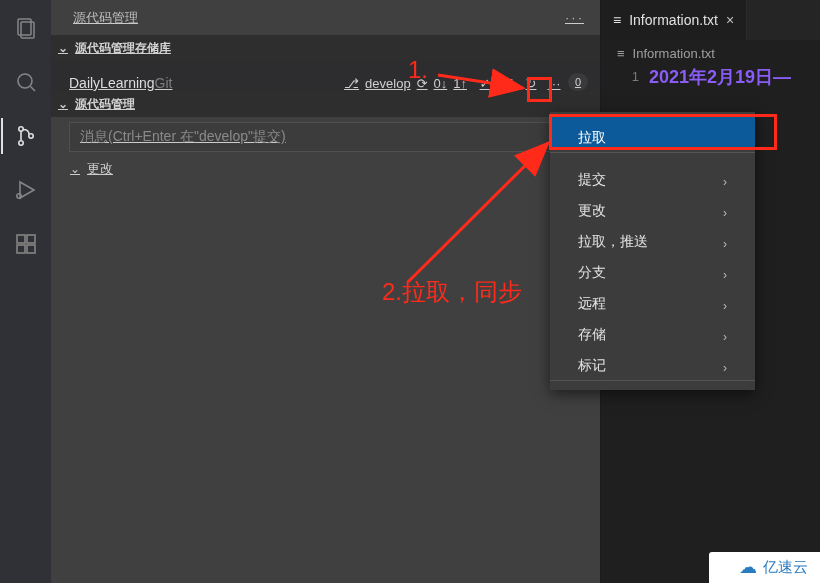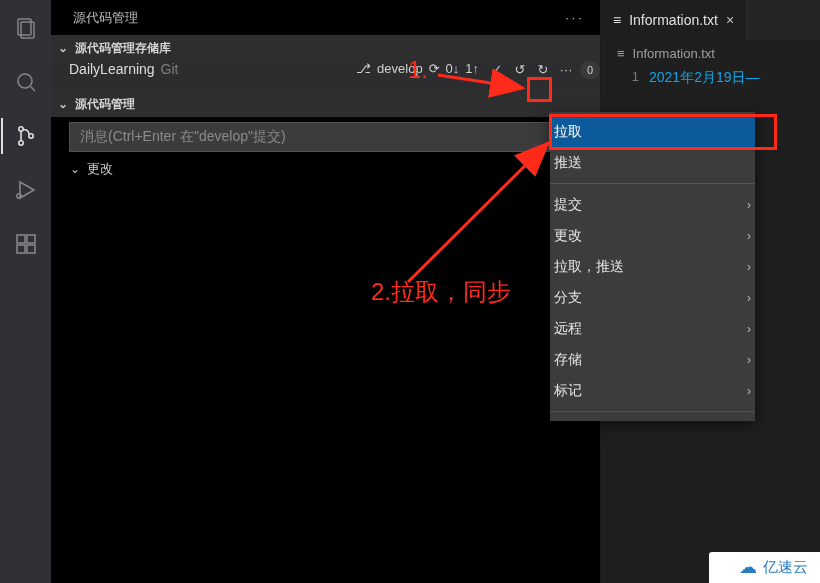--- a/index.html
+++ b/index.html
@@ -23,46 +23,47 @@
   }
   .activity-item { width: 28px; height: 28px; display:flex; align-items:center; justify-content:center; color:#858585; position: relative; }
   .activity-item.active { color:#e0e0e0; }
   .activity-item.active::before {
     content:""; position:absolute; left:-11px; top:-4px; width:2px; height:36px; background:#e0e0e0;
   }
 
   
   .scm-panel {
     width: 550px;
-    background: #000000;
+    background: #404040;
     display: flex; flex-direction: column;
     border-right: 1px solid #1b1b1b;
+    text-decoration: underline;
   }
   .scm-header {
     height: 35px; display:flex; align-items:center; justify-content:space-between;
     padding: 0 16px 0 22px;
     color: #bfbfbf; font-size: 13px;
   }
   .dots { letter-spacing: 2px; }
 
   .section-head {
     height: 26px; display:flex; align-items:center; gap:6px;
     padding-left: 6px;
     background: #2e2e2f;
     font-weight: 600; color:#d4d4d4; font-size:12px;
   }
   .chevron { display:inline-block; width:12px; text-align:center; font-size:12px; color:#c5c5c5; }
 
   .repo-row {
-    height: 30px; display:flex; align-items:flex-start;
-    padding-left: 18px; padding-right: 0;
+    height: 30px; display:flex; align-items:flex-end;
+    padding-left: 18px; padding-right: 12px;
     background:#2d2d30;
   }
   .repo-name { color:#dedede; font-size:14px; }
-  .repo-git { color:#7d7d7d; margin-left:6px; font-size:14px; }
+  .repo-git { color:#7d7d7d; font-size:14px; }
   .spacer { flex:1; }
   .repo-status { display:flex; align-items:center; gap:6px; color:#cfcfcf; font-size:13px; }
   .repo-icons { display:flex; align-items:center; gap:7px; margin-left:10px; color:#c9c9c9; }
   .repo-icons span, .repo-icons svg { width:16px; height:16px; display:flex; align-items:center; justify-content:center; }
   .badge {
     background:#3a3a3c; color:#d0d0d0; border-radius:9px;
     min-width:20px; height:18px; display:flex; align-items:center; justify-content:center;
     font-size:11px; margin-left:6px; padding:0 6px;
   }
   .more-box {
@@ -96,33 +97,33 @@
     padding:0 12px; background:#1e1e1e; color:#e0e0e0; font-size:14px;
     border-right:1px solid #2b2b2b;
   }
   .tab-close { color:#c1c1c1; font-size:14px; }
   .editor-breadcrumb {
     height:26px; display:flex; align-items:center; gap:8px; padding-left:16px;
     color:#9f9f9f; font-size:13px;
   }
   .editor-body { display:flex; }
   .gutter { width:48px; text-align:right; padding-right:10px; color:#7a7a7a; font-size:13px; line-height:22px; }
-  .code { color:#0ea5e9; font-size:14px; line-height:22px; }
+  .code { color:#8b5cf6; font-size:18px; line-height:22px;font-weight:bold; }
 
   
   .context-menu {
     position:absolute; left:550px; top:112px;
     width:205px; background:#3c3c3c;
     box-shadow:0 4px 14px rgba(0,0,0,0.55);
     padding:4px 0;
     z-index:20;
   }
   .menu-item {
-    height:31px; display:flex; align-items:center; justify-content:space-between;
-    padding:0 4px; color:#e4e4e4; font-size:14px;
+    height:31px; display:flex; align-items:flex-end; justify-content:space-between;
+    padding:0 28px; color:#e4e4e4; font-size:14px;
   }
   .menu-item.selected { background:#0d5a9a; color:#ffffff; }
   .menu-sep { height:1px; background:#555; margin:5px 0; }
   .menu-chev { font-size:12px; color:#b8b8b8; }
 
   
   .annot { position:absolute; z-index:30; pointer-events:none; }
   .annot-text { color:#ff2a1a; font-size:24px; font-weight:500; }
   .red-box { border:3px solid #ff2a1a; position:absolute; z-index:25; pointer-events:none; }
 
@@ -243,23 +244,20 @@
       <div class="gutter">1</div>
       <div class="code">2021年2月19日—</div>
     </div>
   </div>
 </div>
 
 <div class="context-menu" id="ctx-menu">
     <div class="menu-item selected">
       <span>拉取</span>
     </div>
-    <div class="menu-item">
-      <span>推送</span>
-    </div>
     <div class="menu-sep"></div>
     <div class="menu-item">
       <span>提交</span>
       <span class="menu-chev">›</span>
     </div>
     <div class="menu-item">
       <span>更改</span>
       <span class="menu-chev">›</span>
     </div>
     <div class="menu-item">
@@ -282,21 +280,21 @@
       <span>标记</span>
       <span class="menu-chev">›</span>
     </div>
     <div class="menu-sep"></div>
   </div>
 
 <div class="red-box" style="left:527px; top:77px; width:25px; height:25px;"></div>
 <div class="red-box" style="left:549px; top:114px; width:228px; height:36px;"></div>
 
 <div class="annot annot-text" style="left:408px; top:56px;">1.</div>
-<div class="annot annot-text" style="left:371px; top:276px;">2.拉取，同步</div>
+<div class="annot annot-text" style="left:382px; top:276px;">2.拉取，同步</div>
 
 <svg class="annot" style="left:0; top:0;" width="820" height="583">
   <defs>
     <marker id="ah" markerWidth="12" markerHeight="10" refX="11" refY="5" orient="auto">
       <path d="M0,0 L12,5 L0,10 Z" fill="#ff2a1a"></path>
     </marker>
   </defs>
   <line x1="438" y1="75" x2="523" y2="88" stroke="#ff2a1a" stroke-width="3" marker-end="url(#ah)"></line>
   <line x1="408" y1="282" x2="548" y2="143" stroke="#ff2a1a" stroke-width="3" marker-end="url(#ah)"></line>
 </svg>

